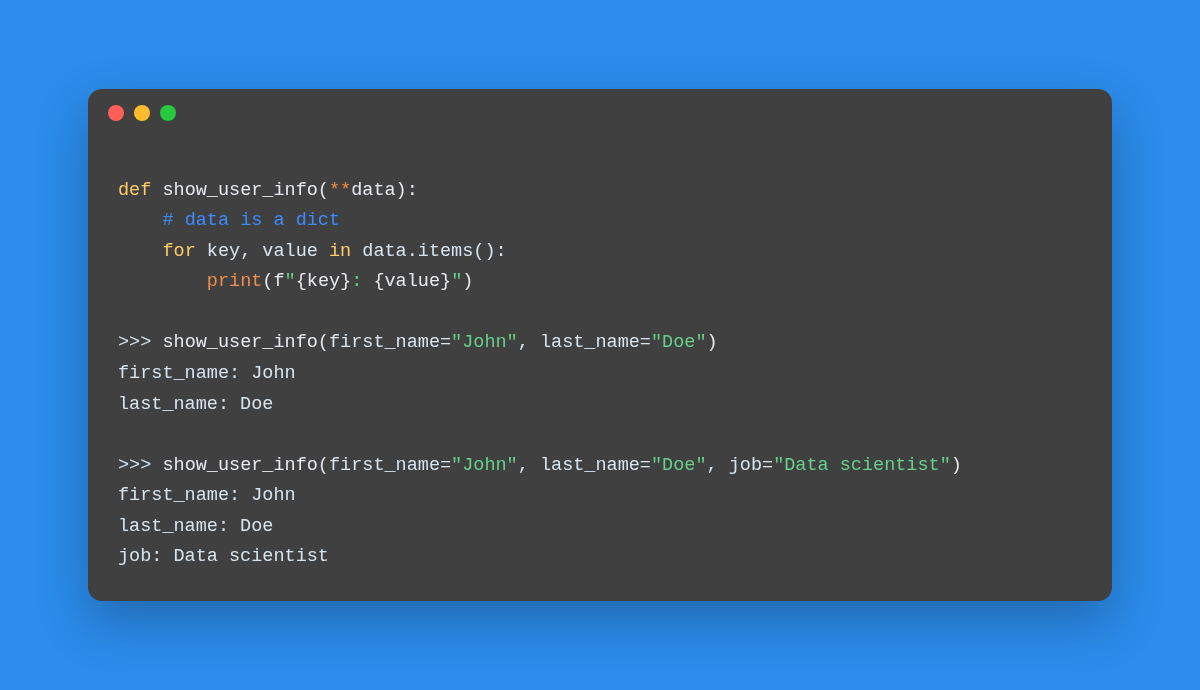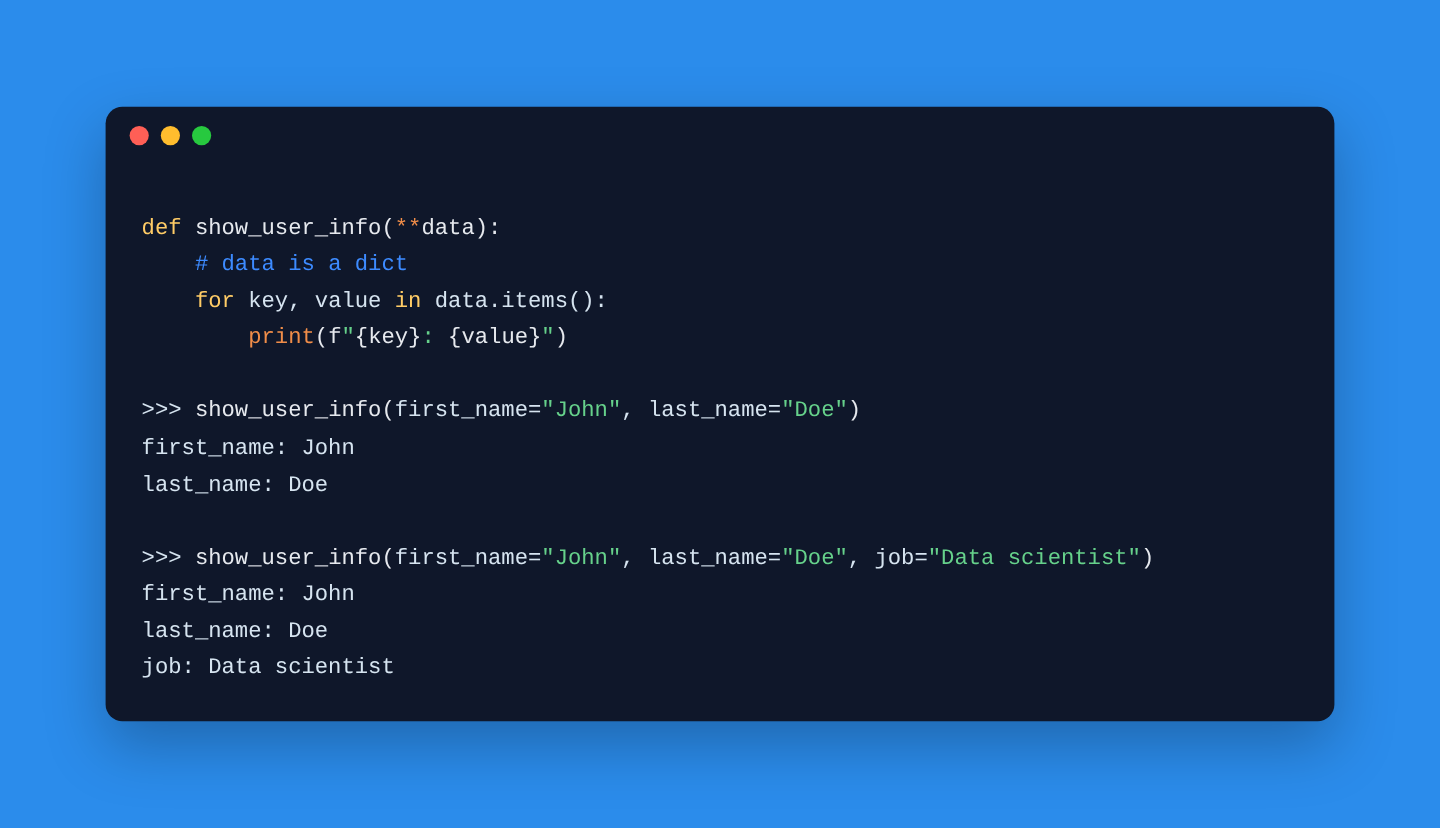--- a/index.html
+++ b/index.html
@@ -6,21 +6,21 @@
   body {
     background: #2b8ceb;
     width: 1200px;
     height: 690px;
     display: flex;
     align-items: center;
     justify-content: center;
     font-family: "SFMono-Regular", Consolas, "Liberation Mono", Menlo, monospace;
   }
   .window {
-    background: #0f172a;
+    background: #404040;
     border-radius: 14px;
     width: 1024px;
     padding: 0 0 28px 0;
     box-shadow: 0 20px 50px rgba(0,0,0,0.25);
   }
   .titlebar {
     height: 48px;
     display: flex;
     align-items: center;
     padding: 0 20px;

